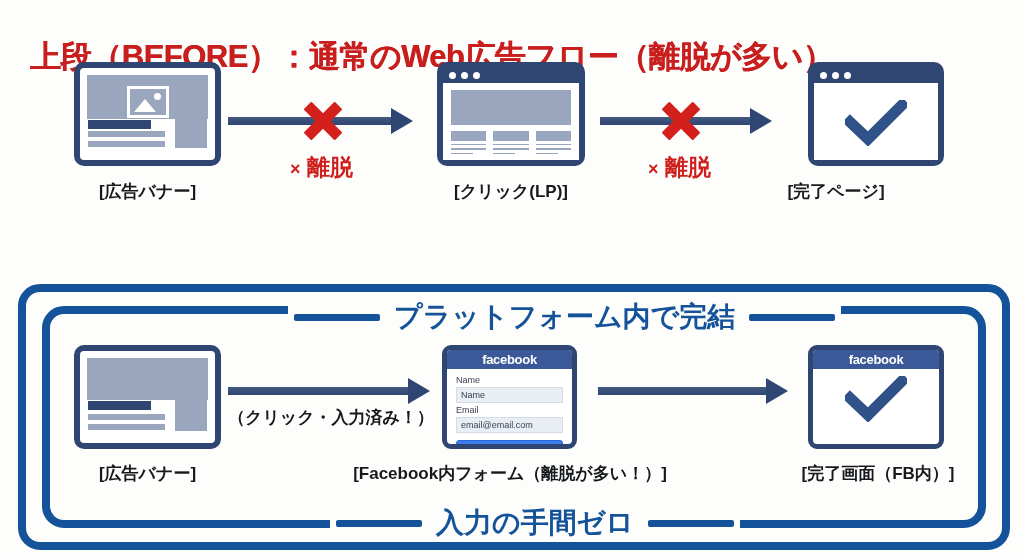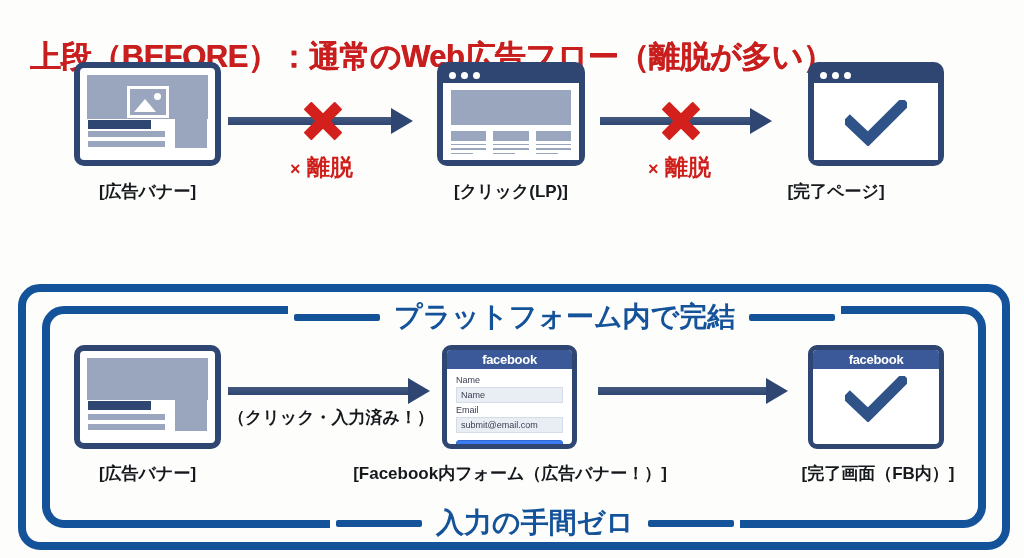--- a/index.html
+++ b/index.html
@@ -328,30 +328,30 @@
   <div class="arrow-line" style="left:228px; top:387px; width:182px;"></div>
   <div class="arrow-head" style="left:408px; top:378px;"></div>
   <div class="note-label" style="left:228px; top:406px;">（クリック・入力済み！）</div>
 
   <div id="fb-form" style="left:442px; top:345px; width:135px; height:104px;">
     <div class="fb-head">facebook</div>
     <div class="fb-body">
       <div class="fb-label">Name</div>
       <div class="fb-input">Name</div>
       <div class="fb-label">Email</div>
-      <div class="fb-input">submit@email.com</div>
+      <div class="fb-input">email@email.com</div>
       <div class="fb-submit">
         <span>submit</span>
         <svg class="cursor-hand" viewBox="0 0 14 18">
           <path d="M4 1 L4 9 L2.5 7.5 L1 9 L4 15 L11 15 L12 9 L12 6 L10.5 6 L10.5 5 L9 5 L9 4 L7.5 4 L7.5 1 Z" fill="#ffffff" stroke="#4a5160" stroke-width="1"></path>
         </svg>
       </div>
     </div>
   </div>
-  <div class="caption" style="left:342px; top:462px; width:336px;">[Facebook内フォーム（広告バナー！）]</div>
+  <div class="caption" style="left:342px; top:462px; width:336px;">[Facebook内フォーム（離脱が多い！）]</div>
 
   <div class="arrow-line" style="left:598px; top:387px; width:170px;"></div>
   <div class="arrow-head" style="left:766px; top:378px;"></div>
 
   <div id="fb-done" style="left:808px; top:345px; width:136px; height:104px;">
     <div class="fb-head">facebook</div>
     <svg class="checkmark" width="62" height="46" viewBox="0 0 62 46">
       <path d="M5 22 L23 39 L57 5" stroke="#2f5388" stroke-width="11" fill="none" stroke-linecap="square" stroke-linejoin="miter"></path>
     </svg>
   </div>

